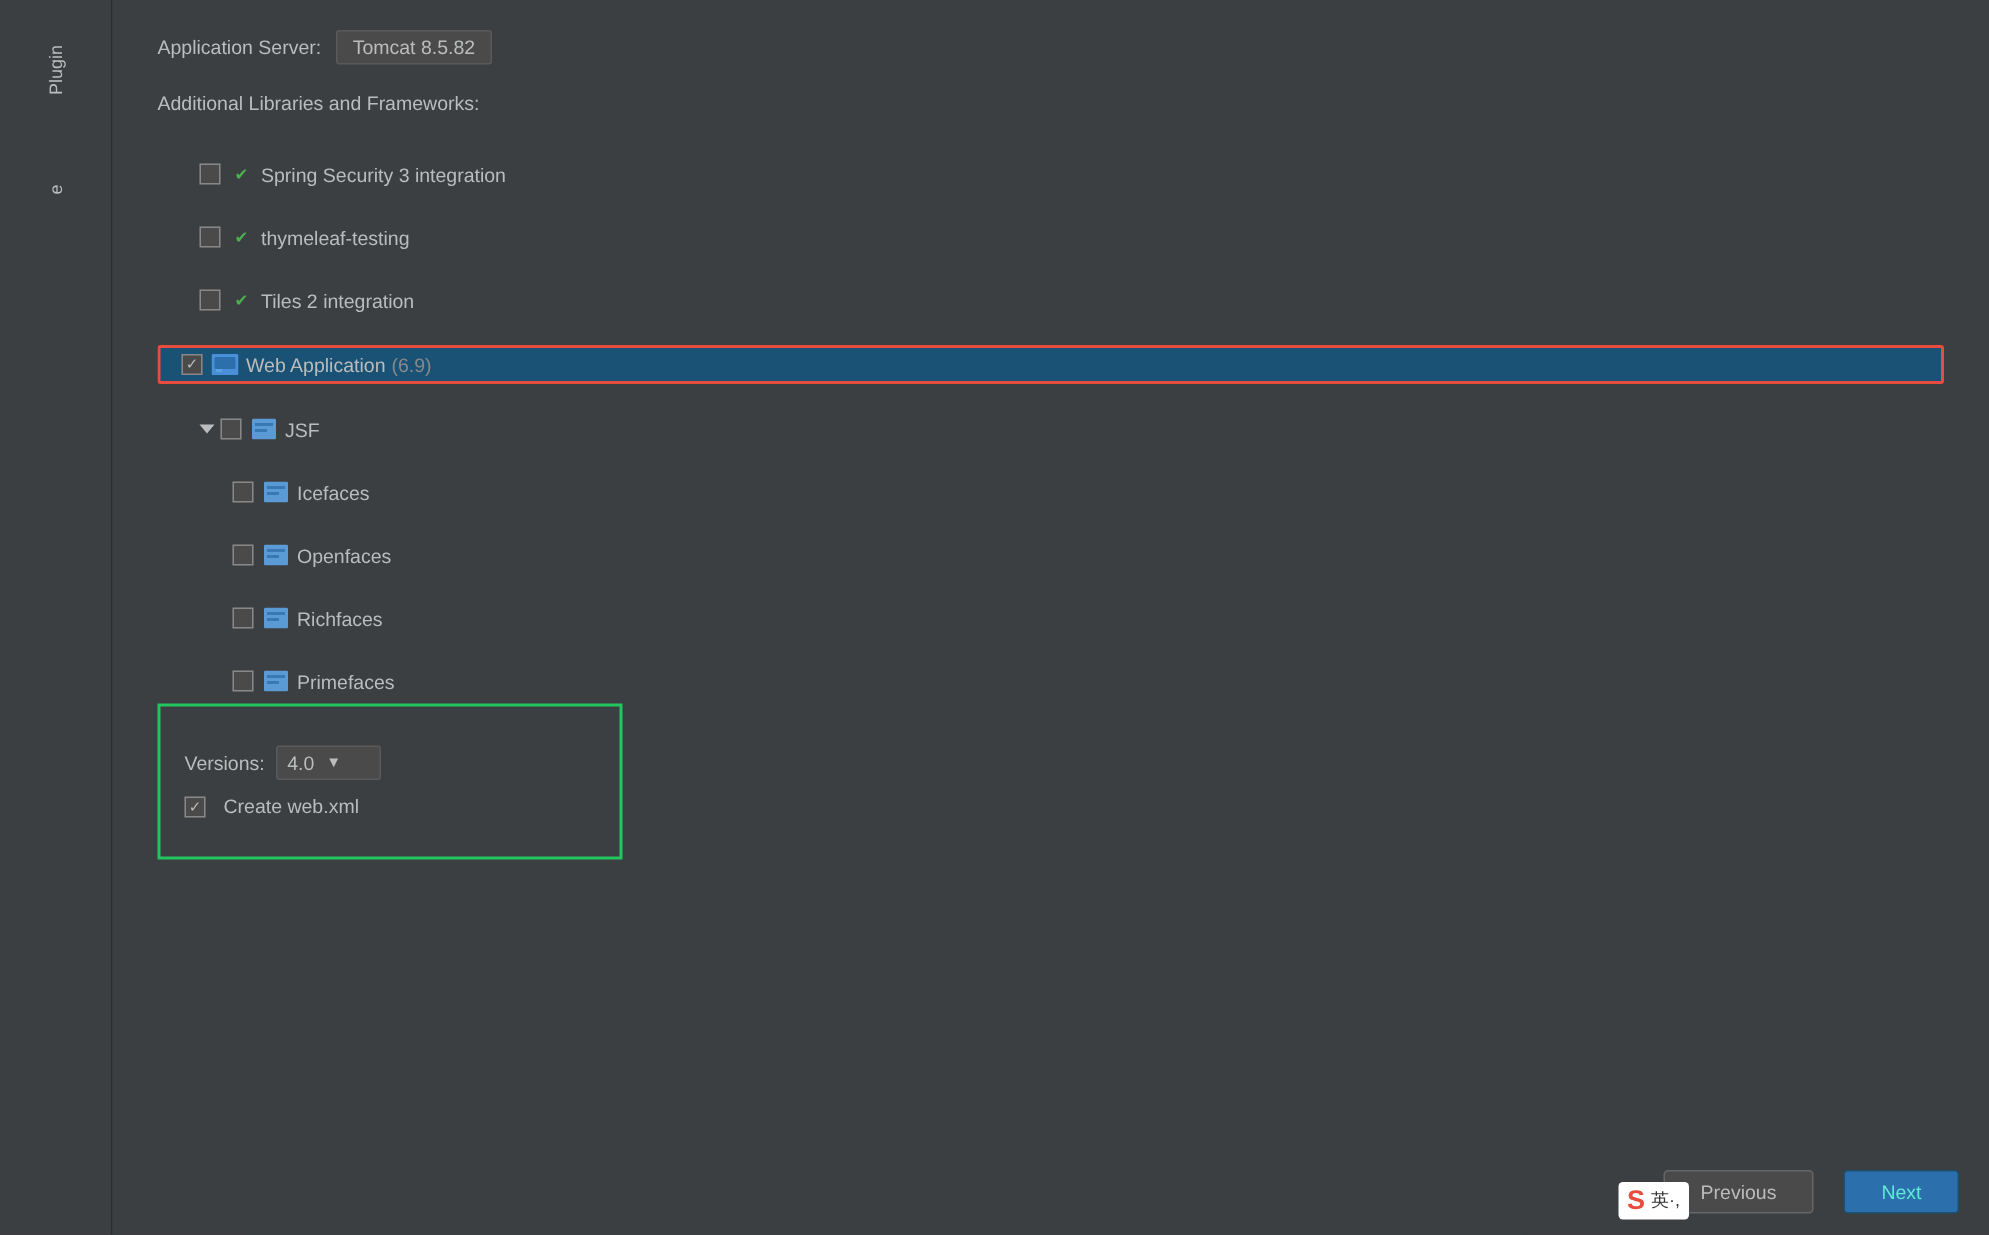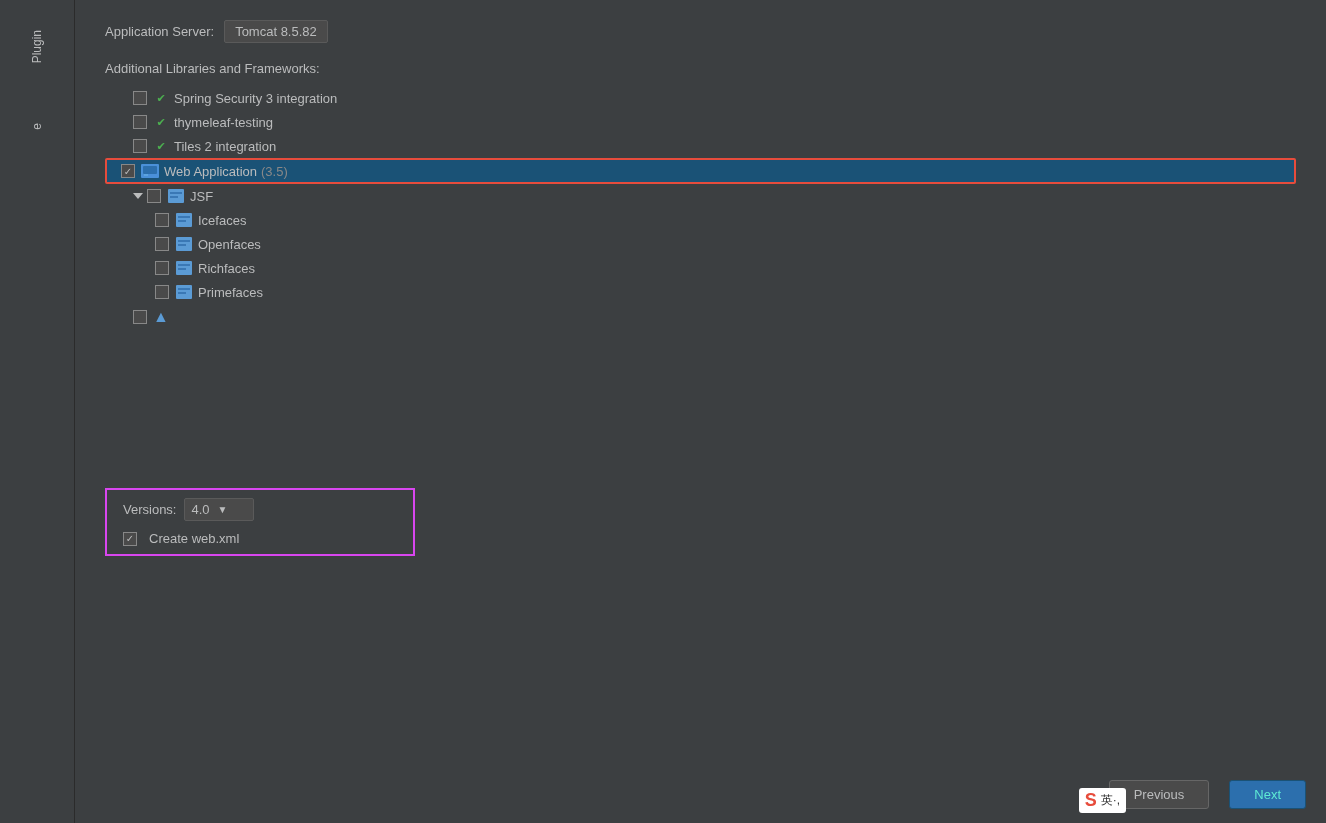--- a/index.html
+++ b/index.html
@@ -78,20 +78,21 @@
       flex: 1;
       overflow: hidden;
     }
 
     .list-item {
       display: flex;
       align-items: center;
       padding: 4px 6px;
       cursor: pointer;
       border-radius: 2px;
+      margin-top: 18px;
     }
 
     .list-item.selected {
       background-color: #1a5276;
     }
 
     .list-item.indent1 {
       padding-left: 28px;
     }
 
@@ -172,23 +173,23 @@
       width: 0;
       height: 0;
       border-left: 5px solid transparent;
       border-right: 5px solid transparent;
       border-top: 6px solid #bbbcbd;
       margin-right: 4px;
       flex-shrink: 0;
     }
 
     .details-panel {
-      border: 2px solid #d946ef;
-      padding: 8px 16px;
-      margin-top: 22px;
+      border: 2px solid #22c55e;
+      padding: 26px 16px;
+      margin-top: 3px;
       background-color: #3c3f41;
       width: 310px;
     }
 
     .versions-row {
       display: flex;
       align-items: center;
       margin-bottom: 10px;
     }
 
@@ -320,21 +321,21 @@
     <div class="list-item selected" style="border: 2px solid #e74c3c; padding: 3px 14px;">
       <div class="checkbox checked"></div>
       <span class="icon-web-app">
         <svg width="18" height="14" viewBox="0 0 18 14">
           <rect x="0" y="0" width="18" height="14" rx="1" fill="#4a90d9"></rect>
           <rect x="2" y="2" width="14" height="8" rx="1" fill="#2c6fad"></rect>
           <rect x="3" y="10" width="4" height="2" fill="#5ba3e0"></rect>
         </svg>
       </span>
       <span class="item-label">Web Application</span>
-      <span class="item-label-version">(3.5)</span>
+      <span class="item-label-version">(6.9)</span>
     </div>
 
     <div class="list-item indent1">
       <div class="triangle"></div>
       <div class="checkbox"></div>
       <span class="icon-jsf">
         <svg width="16" height="14" viewBox="0 0 16 14">
           <rect x="0" y="0" width="16" height="14" rx="1" fill="#5b9bd5"></rect>
           <rect x="2" y="3" width="12" height="2" fill="#3a78b5"></rect>
           <rect x="2" y="7" width="8" height="2" fill="#3a78b5"></rect>

